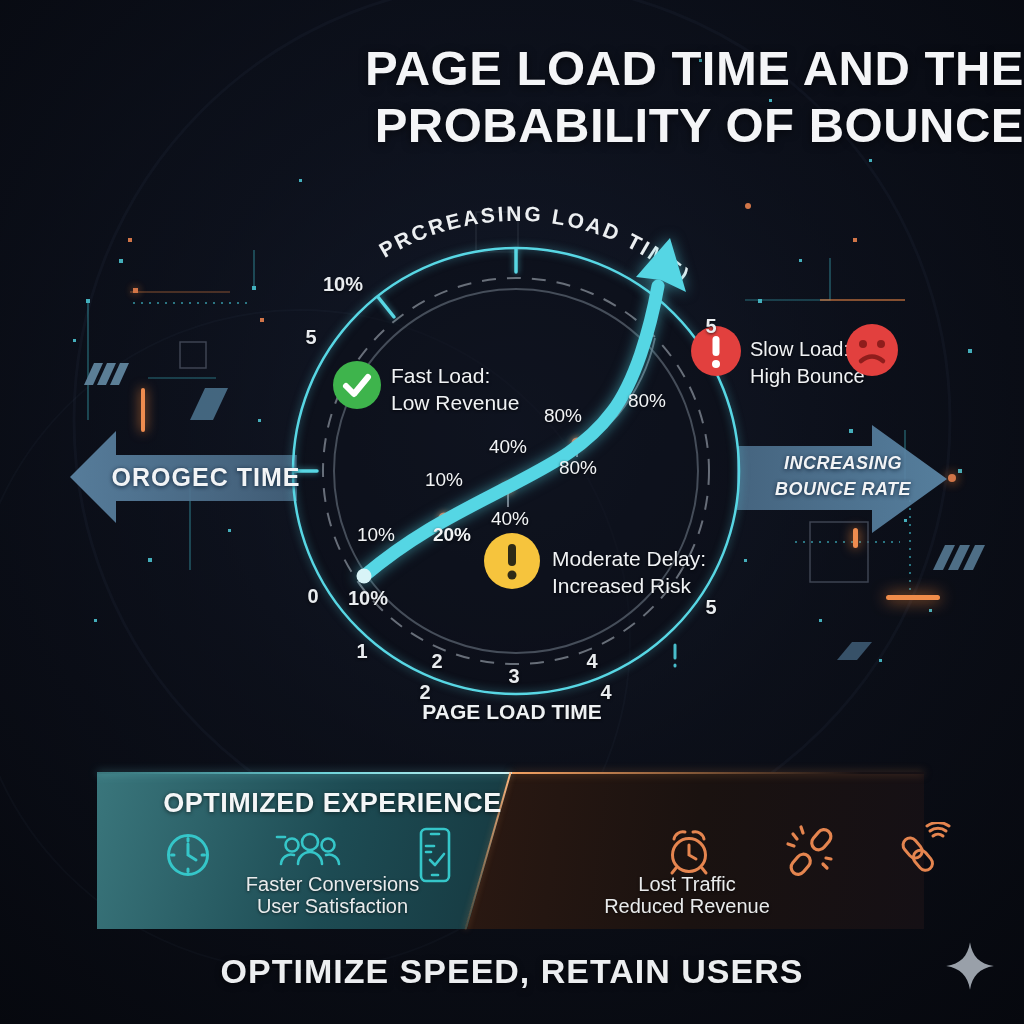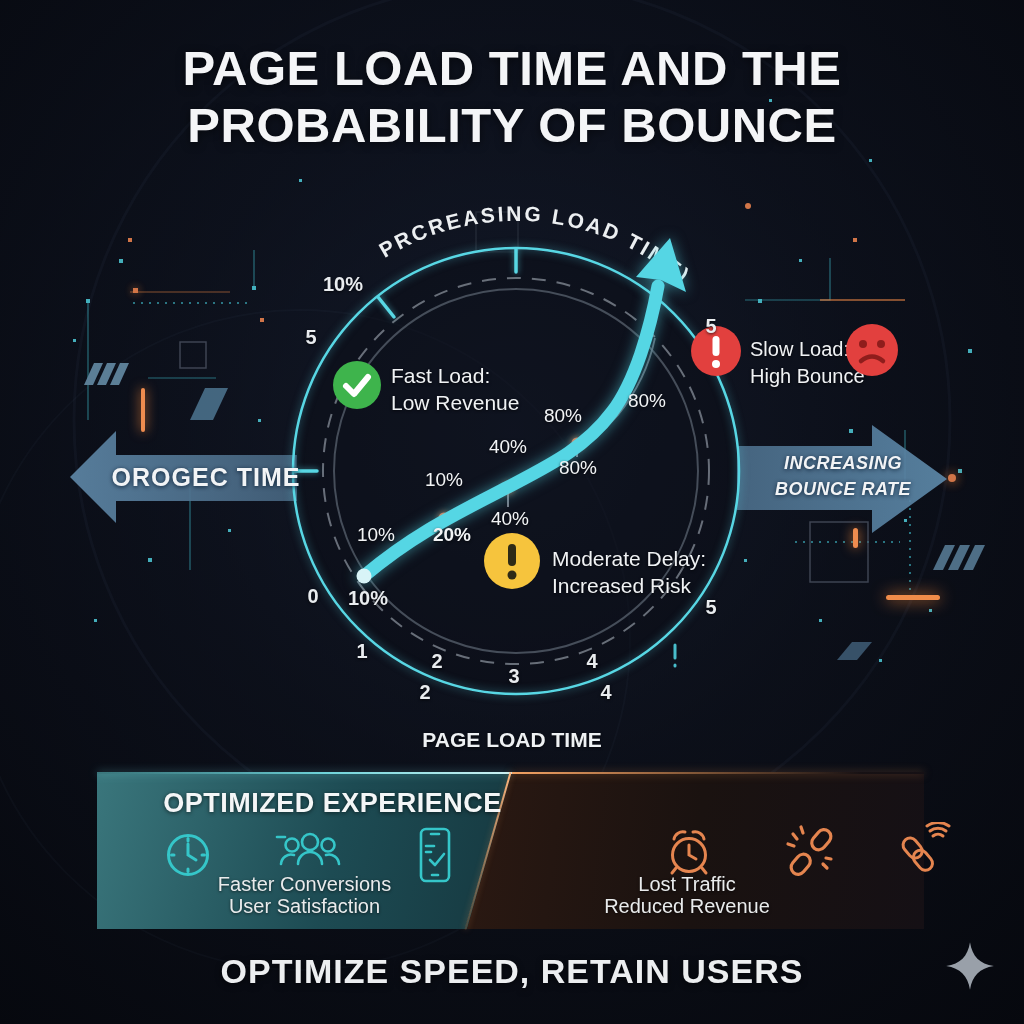--- a/index.html
+++ b/index.html
@@ -9,28 +9,28 @@
     background:
       radial-gradient(circle at 50% 42%, rgba(26,34,52,.55) 0%, rgba(13,17,27,.65) 45%, rgba(6,8,14,.95) 100%),
       linear-gradient(160deg,#0d1220 0%,#0a0d18 50%,#090b12 100%);
   }
   .abs{position:absolute;}
   .pos-label{position:absolute;transform:translate(-50%,-50%);white-space:nowrap;
     text-shadow:0 1px 3px rgba(0,0,0,.7);}
   .pct{font-size:19px;font-weight:400;color:#f2f4f6;}
   .scale-num{font-size:20px;font-weight:600;color:#e9ecef;}
   .title{
-    left:0;top:40px;width:1024px;text-align:center;
+    left:0;top:40px;width:1024px;text-align:right;
     font-size:49px;font-weight:700;line-height:1.16;letter-spacing:.5px;
     color:#f4f5f7;text-shadow:0 2px 8px rgba(0,0,0,.55);
   }
   .callout-text{position:absolute;font-size:21px;line-height:27px;color:#f0f2f4;
     text-shadow:0 1px 3px rgba(0,0,0,.7);white-space:nowrap;}
   .axis-label{left:362px;top:700px;width:300px;text-align:center;font-size:21px;
-    font-weight:700;line-height:23px;color:#eef1f3;text-shadow:0 1px 3px rgba(0,0,0,.7);margin-top:28px;}
+    font-weight:700;line-height:23px;color:#eef1f3;text-shadow:0 1px 3px rgba(0,0,0,.7);}
   .arrow-label{position:absolute;font-weight:700;color:#f2f4f6;text-align:center;
     text-shadow:0 1px 4px rgba(0,20,40,.8);}
   .arrow-label.left{left:106px;top:463px;width:200px;font-size:25px;letter-spacing:1px;}
   .arrow-label.right{left:748px;top:450px;width:190px;font-size:18px;line-height:26px;letter-spacing:.5px;font-style:italic;}
   
   .panel-wrap{left:97px;top:772px;width:827px;height:157px;}
   .panel-bg{position:absolute;inset:0;}
   .panel-bg.left{
     clip-path:polygon(0px 0px,415px 0px,370px 157px,0px 157px);
     background:linear-gradient(105deg,#3a767c 0%,#1d4b53 30%,#133138 62%,#1a1c1d 100%);
@@ -316,21 +316,21 @@
     <svg class="abs" style="left:320px;top:54px" width="36" height="58" viewBox="0 0 36 58">
       <g stroke="#35c6c9" stroke-width="2.6" fill="none" stroke-linecap="round" stroke-linejoin="round">
         <rect x="4" y="3" width="28" height="52" rx="5"></rect>
         <path d="M 14 8 H 22"></path>
         <path d="M 9 20 H 17"></path>
           <path d="M 9 26 H 14"></path>
         <path d="M 13 34 l 5 5 l 9 -11"></path>
         <path d="M 15 49 H 21"></path>
       </g>
     </svg>
-    <div class="panel-lines" style="left:0;top:101px;width:415px;">
+    <div class="panel-lines" style="left:0;top:101px;width:415px;padding-left:28px;">
       <div>Faster Conversions</div>
       <div>User Satisfaction</div>
     </div>
 
     <svg class="abs" style="left:568px;top:54px" width="48" height="52" viewBox="0 0 48 52">
       <g stroke="#e5854f" stroke-width="3" fill="none" stroke-linecap="round">
         <circle cx="24" cy="29" r="16.5"></circle>
         <path d="M 24 19 V 29 L 31 33"></path>
         <path d="M 9 13 a 9 9 0 0 1 11 -7"></path>
         <path d="M 39 13 a 9 9 0 0 0 -11 -7"></path>

